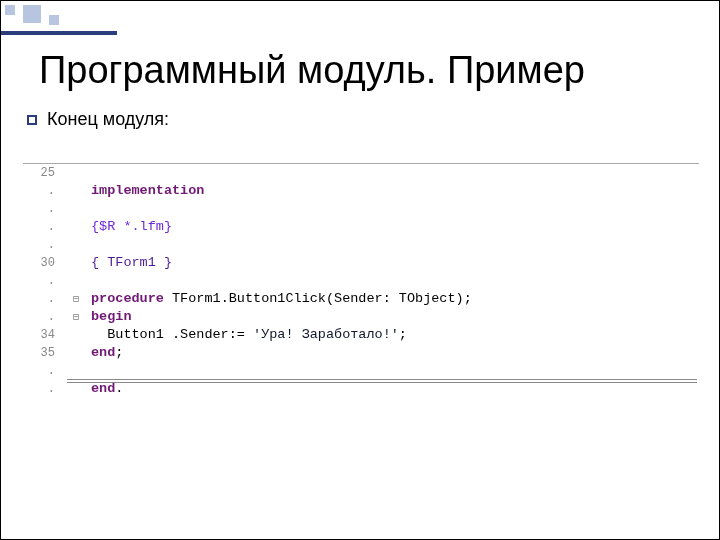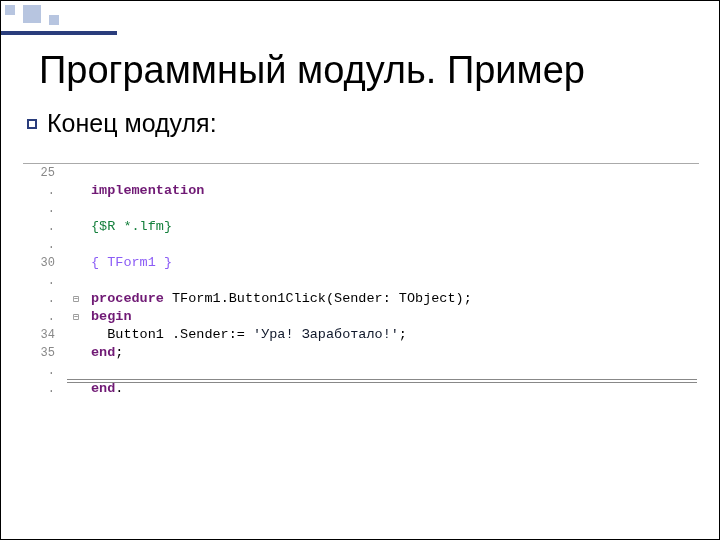--- a/index.html
+++ b/index.html
@@ -44,21 +44,21 @@
     left: 30px;
     top: 48px;
     font-size: 38px;
     color: #000;
     margin-left: 8px;
   }
   .subtitle {
     position: absolute;
     left: 26px;
     top: 108px;
-    font-size: 25px;
+    font-size: 18px;
     color: #000;
     display: flex;
     align-items: center;
   }
   .bullet {
     width: 10px;
     height: 10px;
     border: 2px solid #2a3d7c;
     margin-right: 10px;
     box-sizing: border-box;
@@ -94,22 +94,22 @@
     color: #808080;
     font-size: 10px;
     padding-top: 1px;
     user-select: none;
   }
   .code {
     flex: 1;
     color: #000;
   }
   .kw { font-weight: bold; color: #701a75; }
-  .dir { color: #15803d; }
-  .cmt { color: #8b5cf6; margin-top: 37px; }
+  .dir { color: #6d28d9; }
+  .cmt { color: #4c1d95; margin-top: 37px; }
   .str { color: #0f172a; }
   .underline {
     position: absolute;
     height: 1px;
     background: #888;
   }
 </style>
 </head>
 <body>
 

